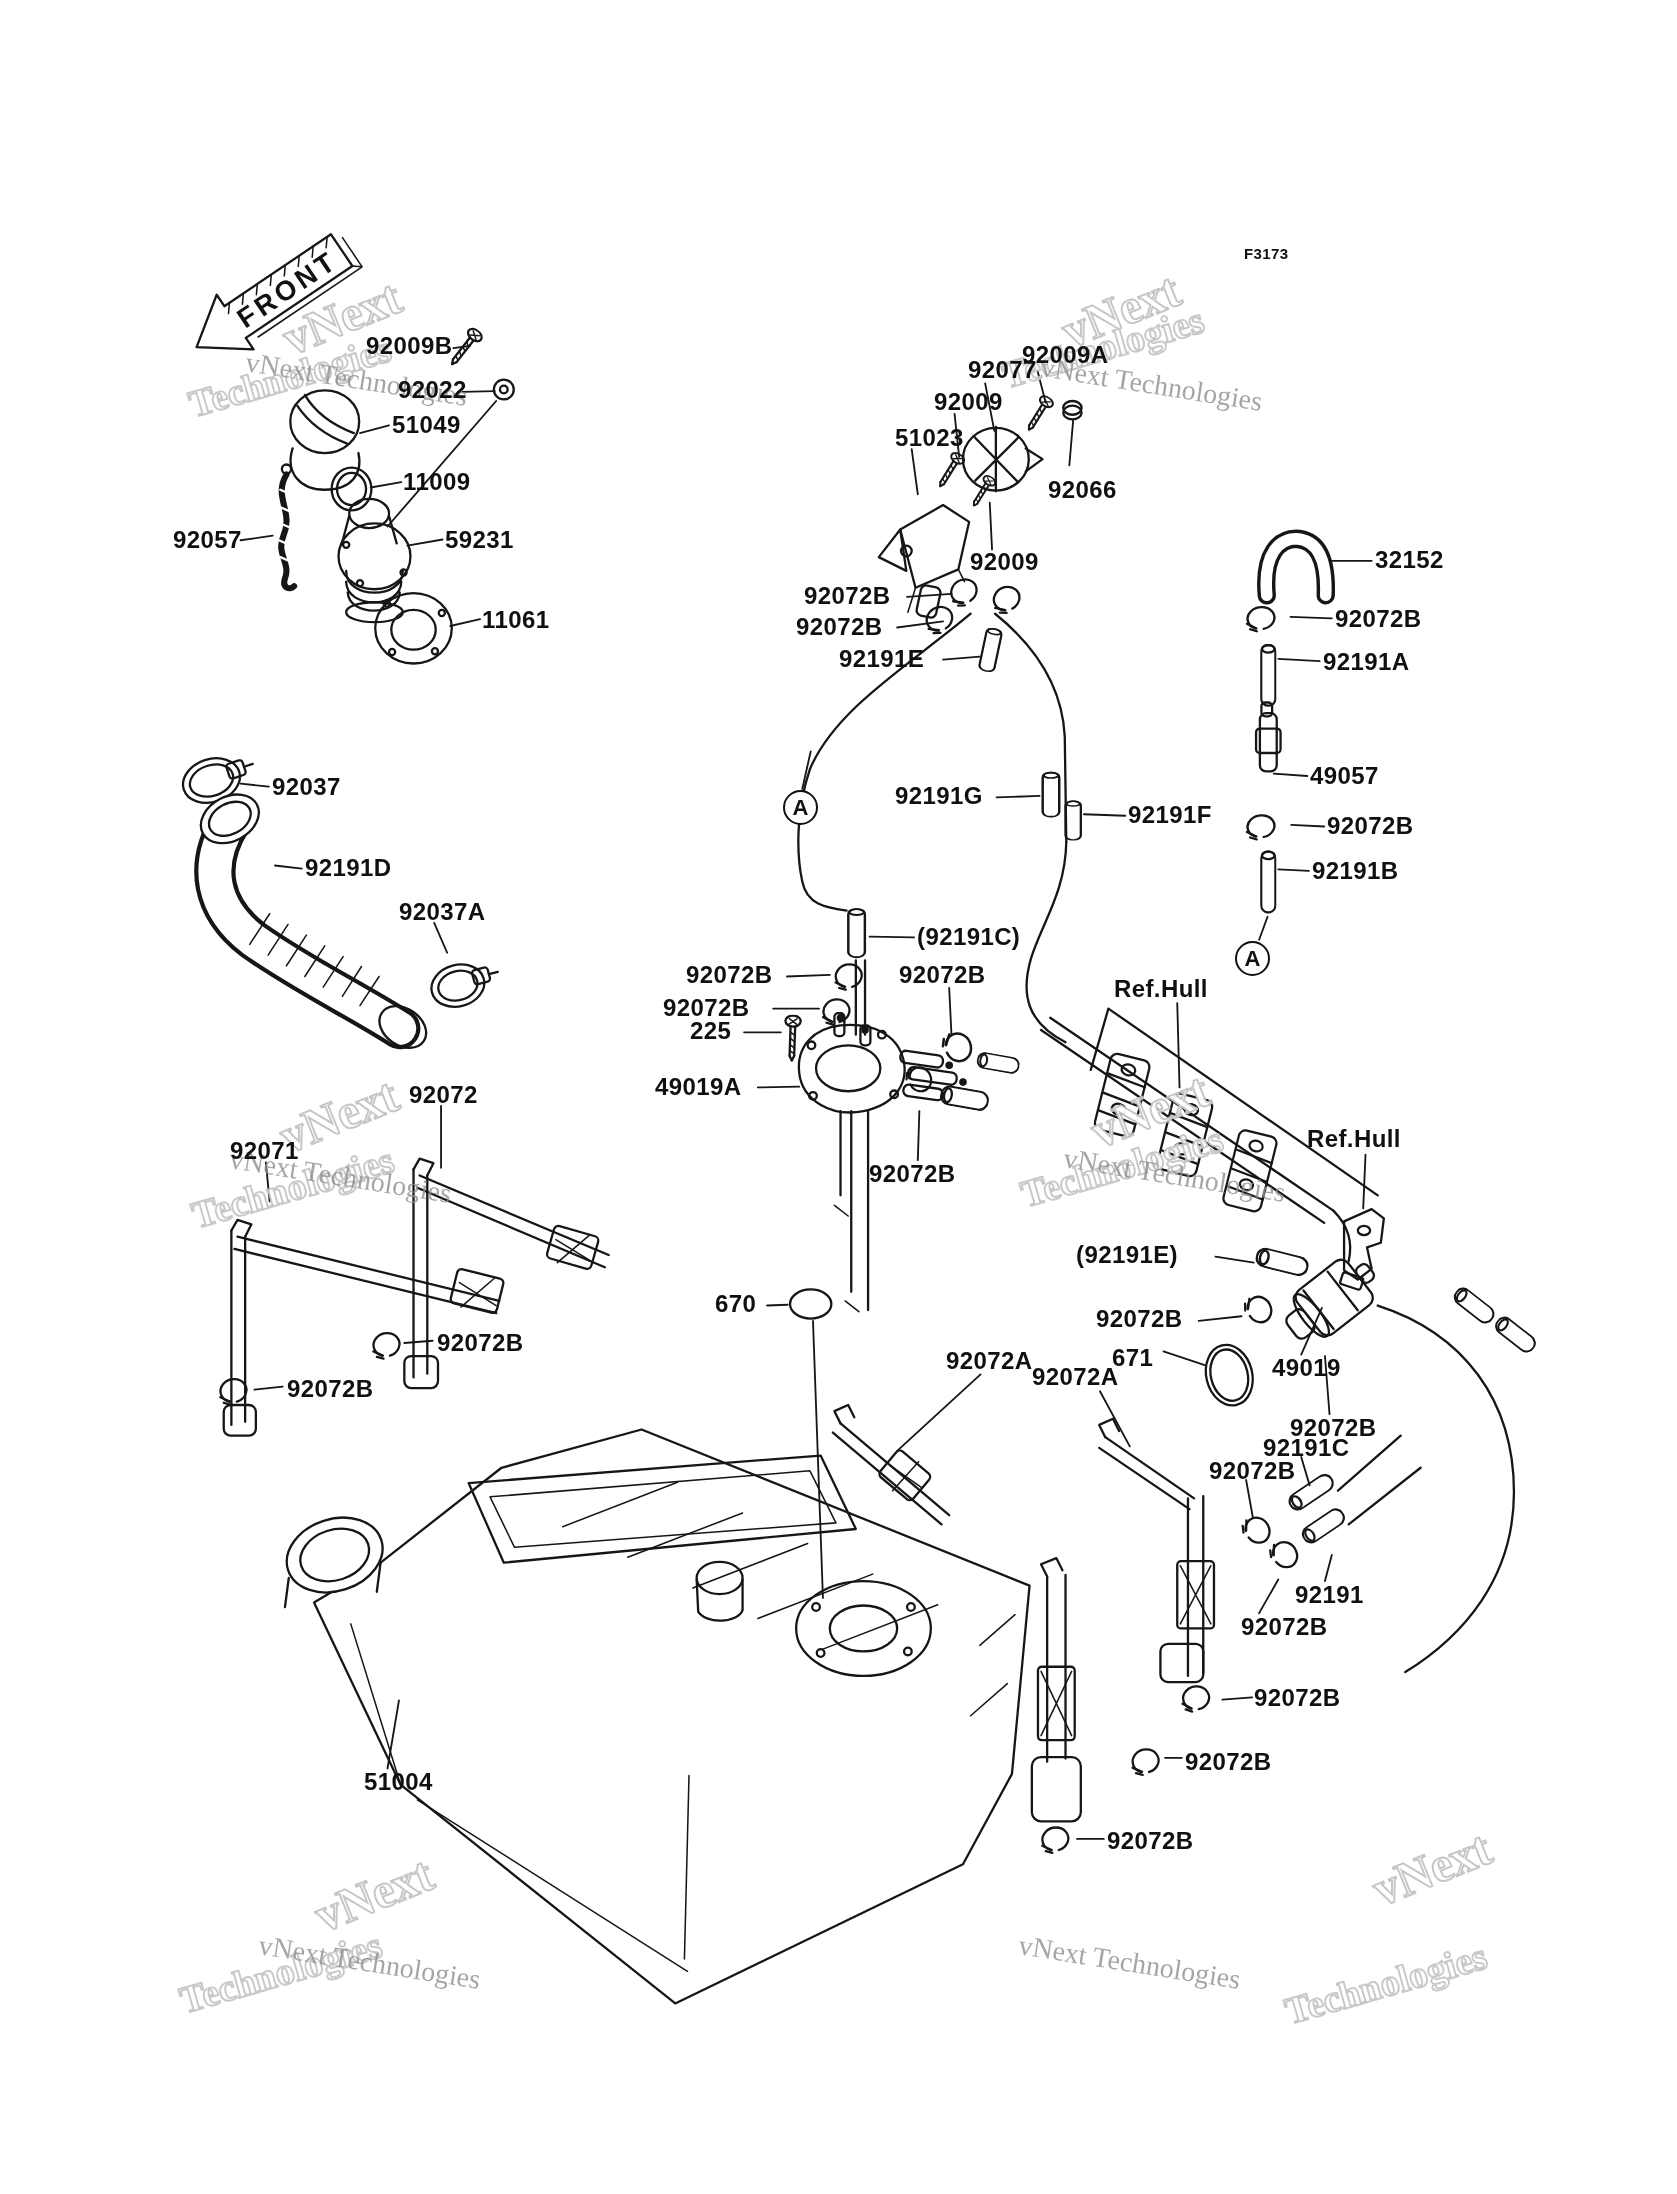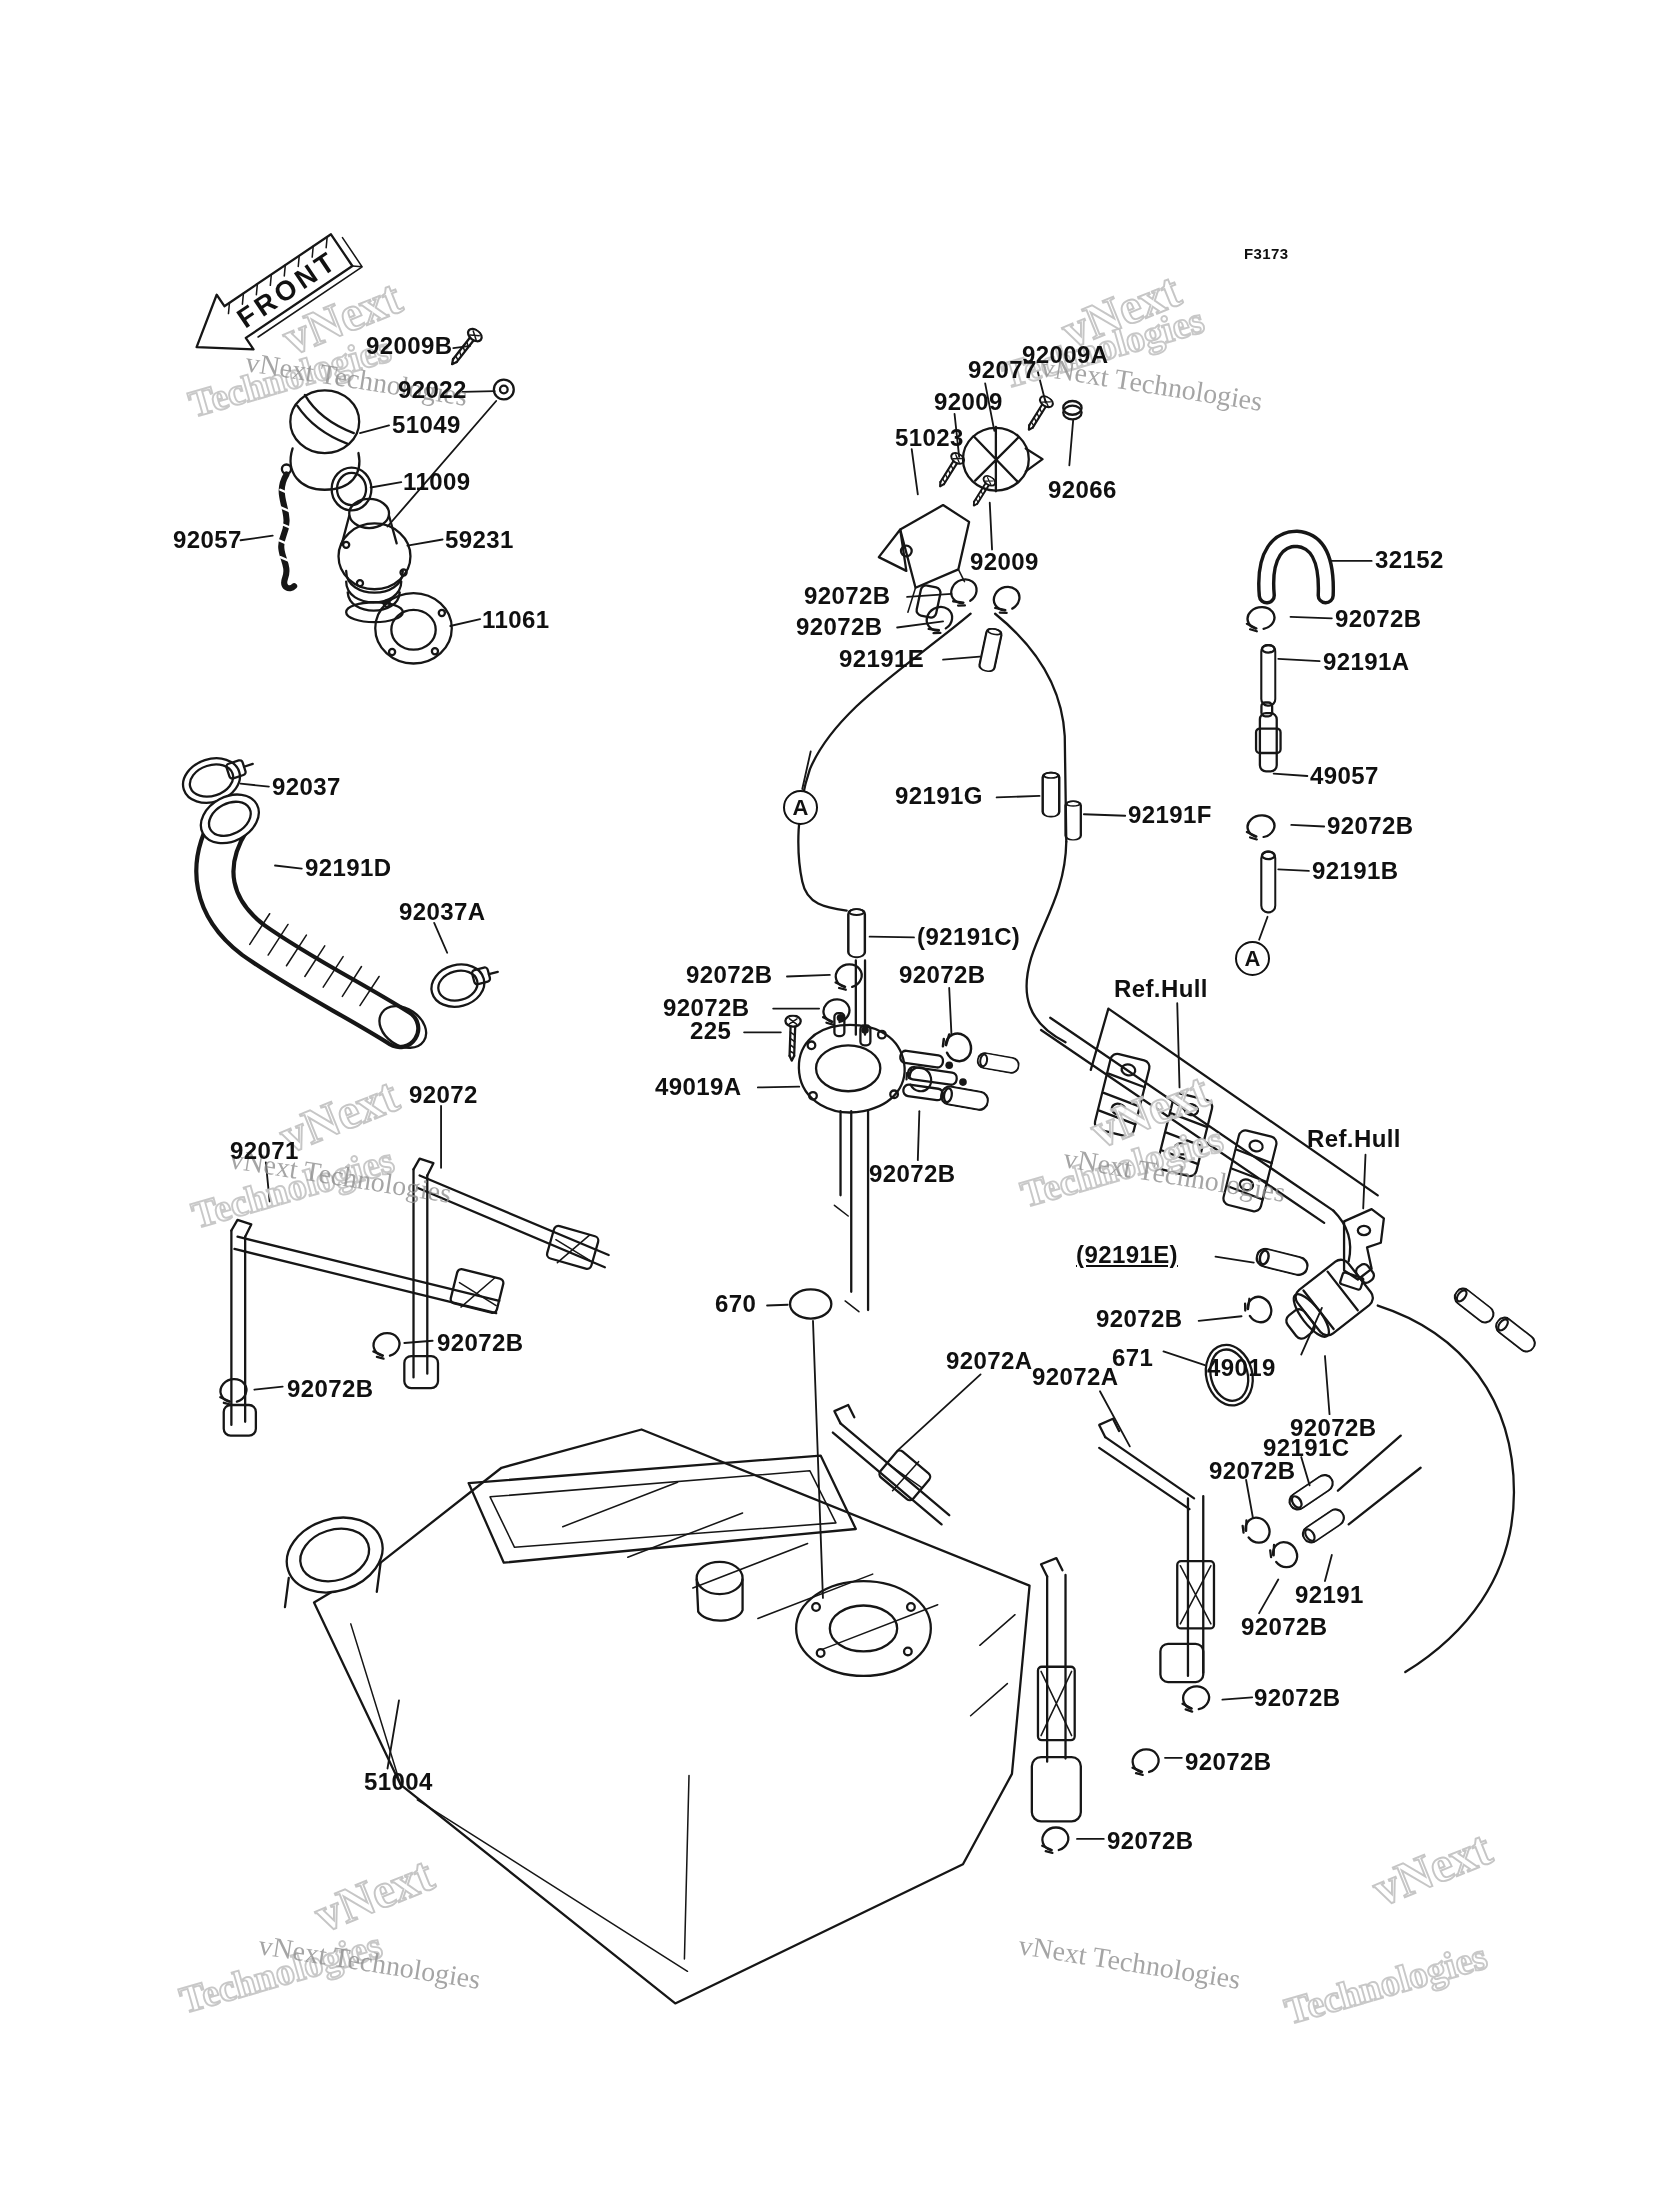--- a/index.html
+++ b/index.html
@@ -426,25 +426,25 @@
       <div class="plabel" style="left: 1128px; top: 803px;">92191F</div>
       <div class="plabel" style="left: 917px; top: 925px;">(92191C)</div>
       <div class="plabel" style="left: 686px; top: 963px;">92072B</div>
       <div class="plabel" style="left: 899px; top: 963px;">92072B</div>
       <div class="plabel" style="left: 663px; top: 996px;">92072B</div>
       <div class="plabel" style="left: 690px; top: 1019px;">225</div>
       <div class="plabel" style="left: 655px; top: 1075px;">49019A</div>
       <div class="plabel" style="left: 869px; top: 1162px;">92072B</div>
       <div class="plabel" style="left: 1114px; top: 977px;">Ref.Hull</div>
       <div class="plabel" style="left: 1307px; top: 1127px;">Ref.Hull</div>
-      <div class="plabel" style="left: 1076px; top: 1243px; text-decoration: underline;">(92191E)</div>
+      <div class="plabel" style="left: 1076px; top: 1243px;">(92191E)</div>
       <div class="plabel" style="left: 715px; top: 1292px;">670</div>
       <div class="plabel" style="left: 1096px; top: 1307px;">92072B</div>
       <div class="plabel" style="left: 1112px; top: 1338px; margin-top: 8px;">671</div>
-      <div class="plabel" style="left: 1207px; top: 1356px; text-align: right;">49019</div>
+      <div class="plabel" style="left: 1272px; top: 1356px; text-align: right;">49019</div>
       <div class="plabel" style="left: 946px; top: 1349px;">92072A</div>
       <div class="plabel" style="left: 1032px; top: 1365px;">92072A</div>
       <div class="plabel" style="left: 1290px; top: 1416px;">92072B</div>
       <div class="plabel" style="left: 1263px; top: 1436px; text-align: center;">92191C</div>
       <div class="plabel" style="left: 1209px; top: 1459px;">92072B</div>
       <div class="plabel" style="left: 1295px; top: 1583px;">92191</div>
       <div class="plabel" style="left: 1241px; top: 1615px;">92072B</div>
       <div class="plabel" style="left: 1254px; top: 1686px;">92072B</div>
       <div class="plabel" style="left: 1185px; top: 1750px;">92072B</div>
       <div class="plabel" style="left: 1107px; top: 1829px;">92072B</div>

